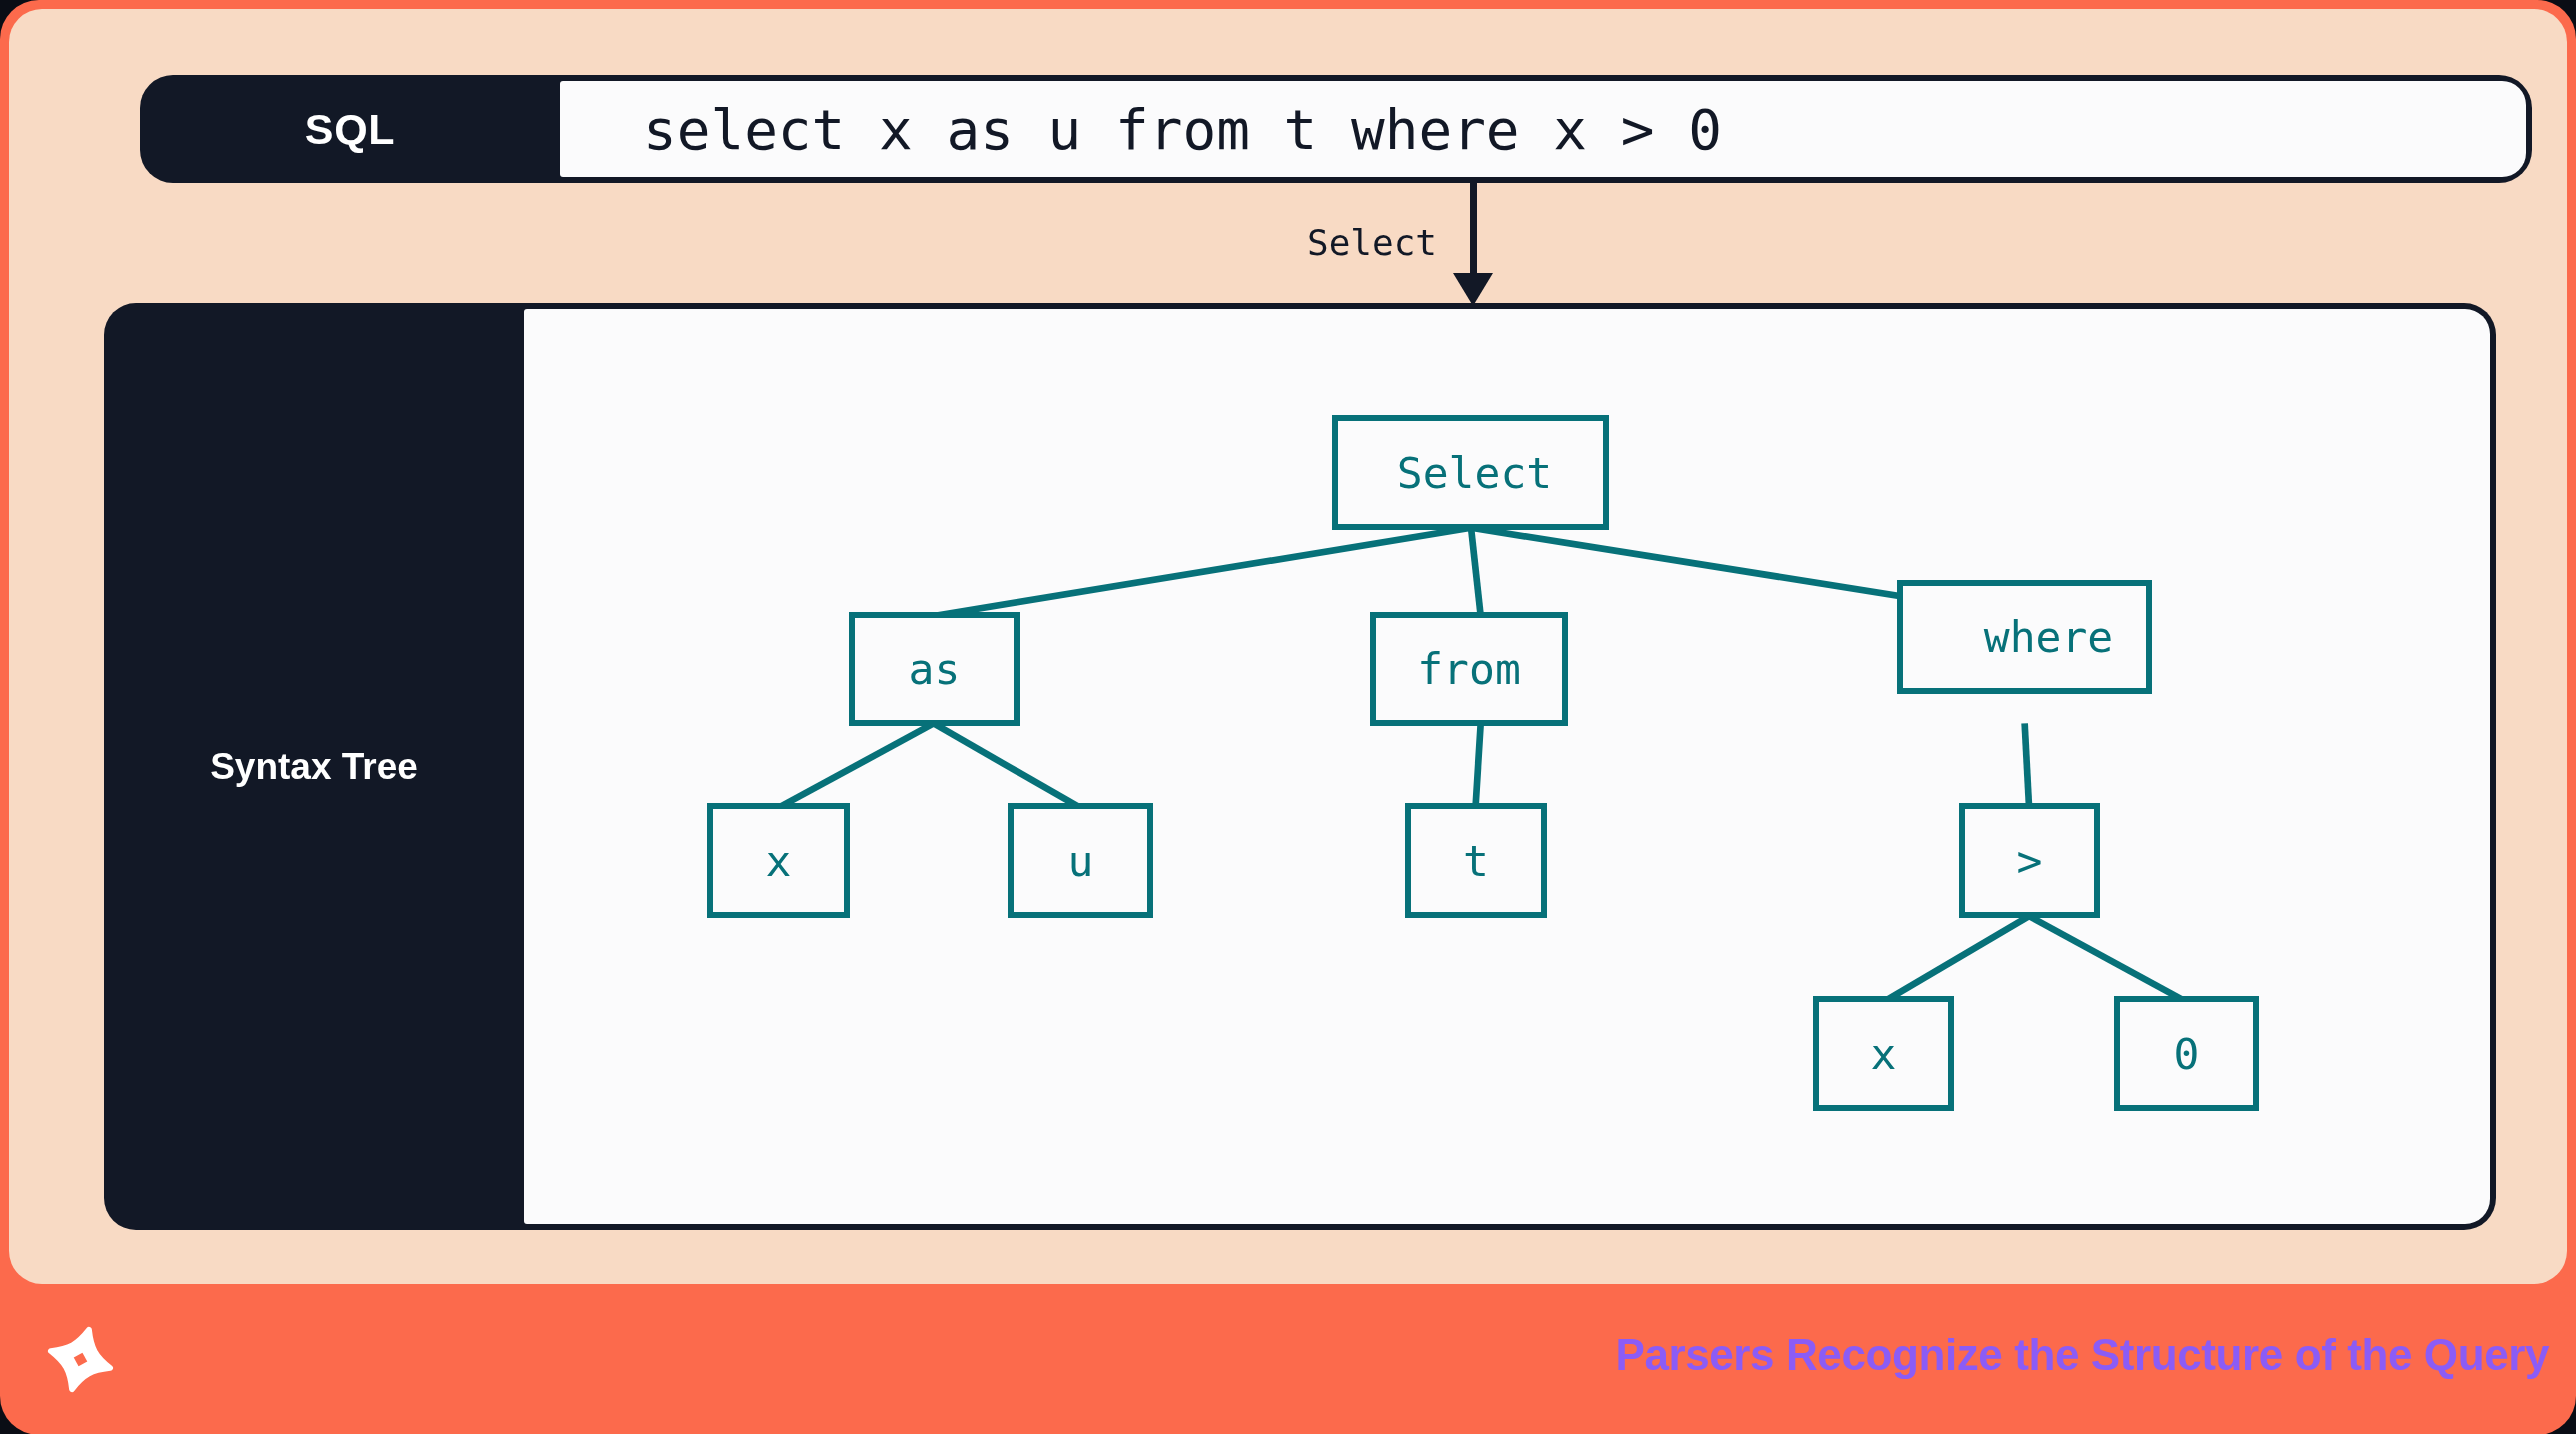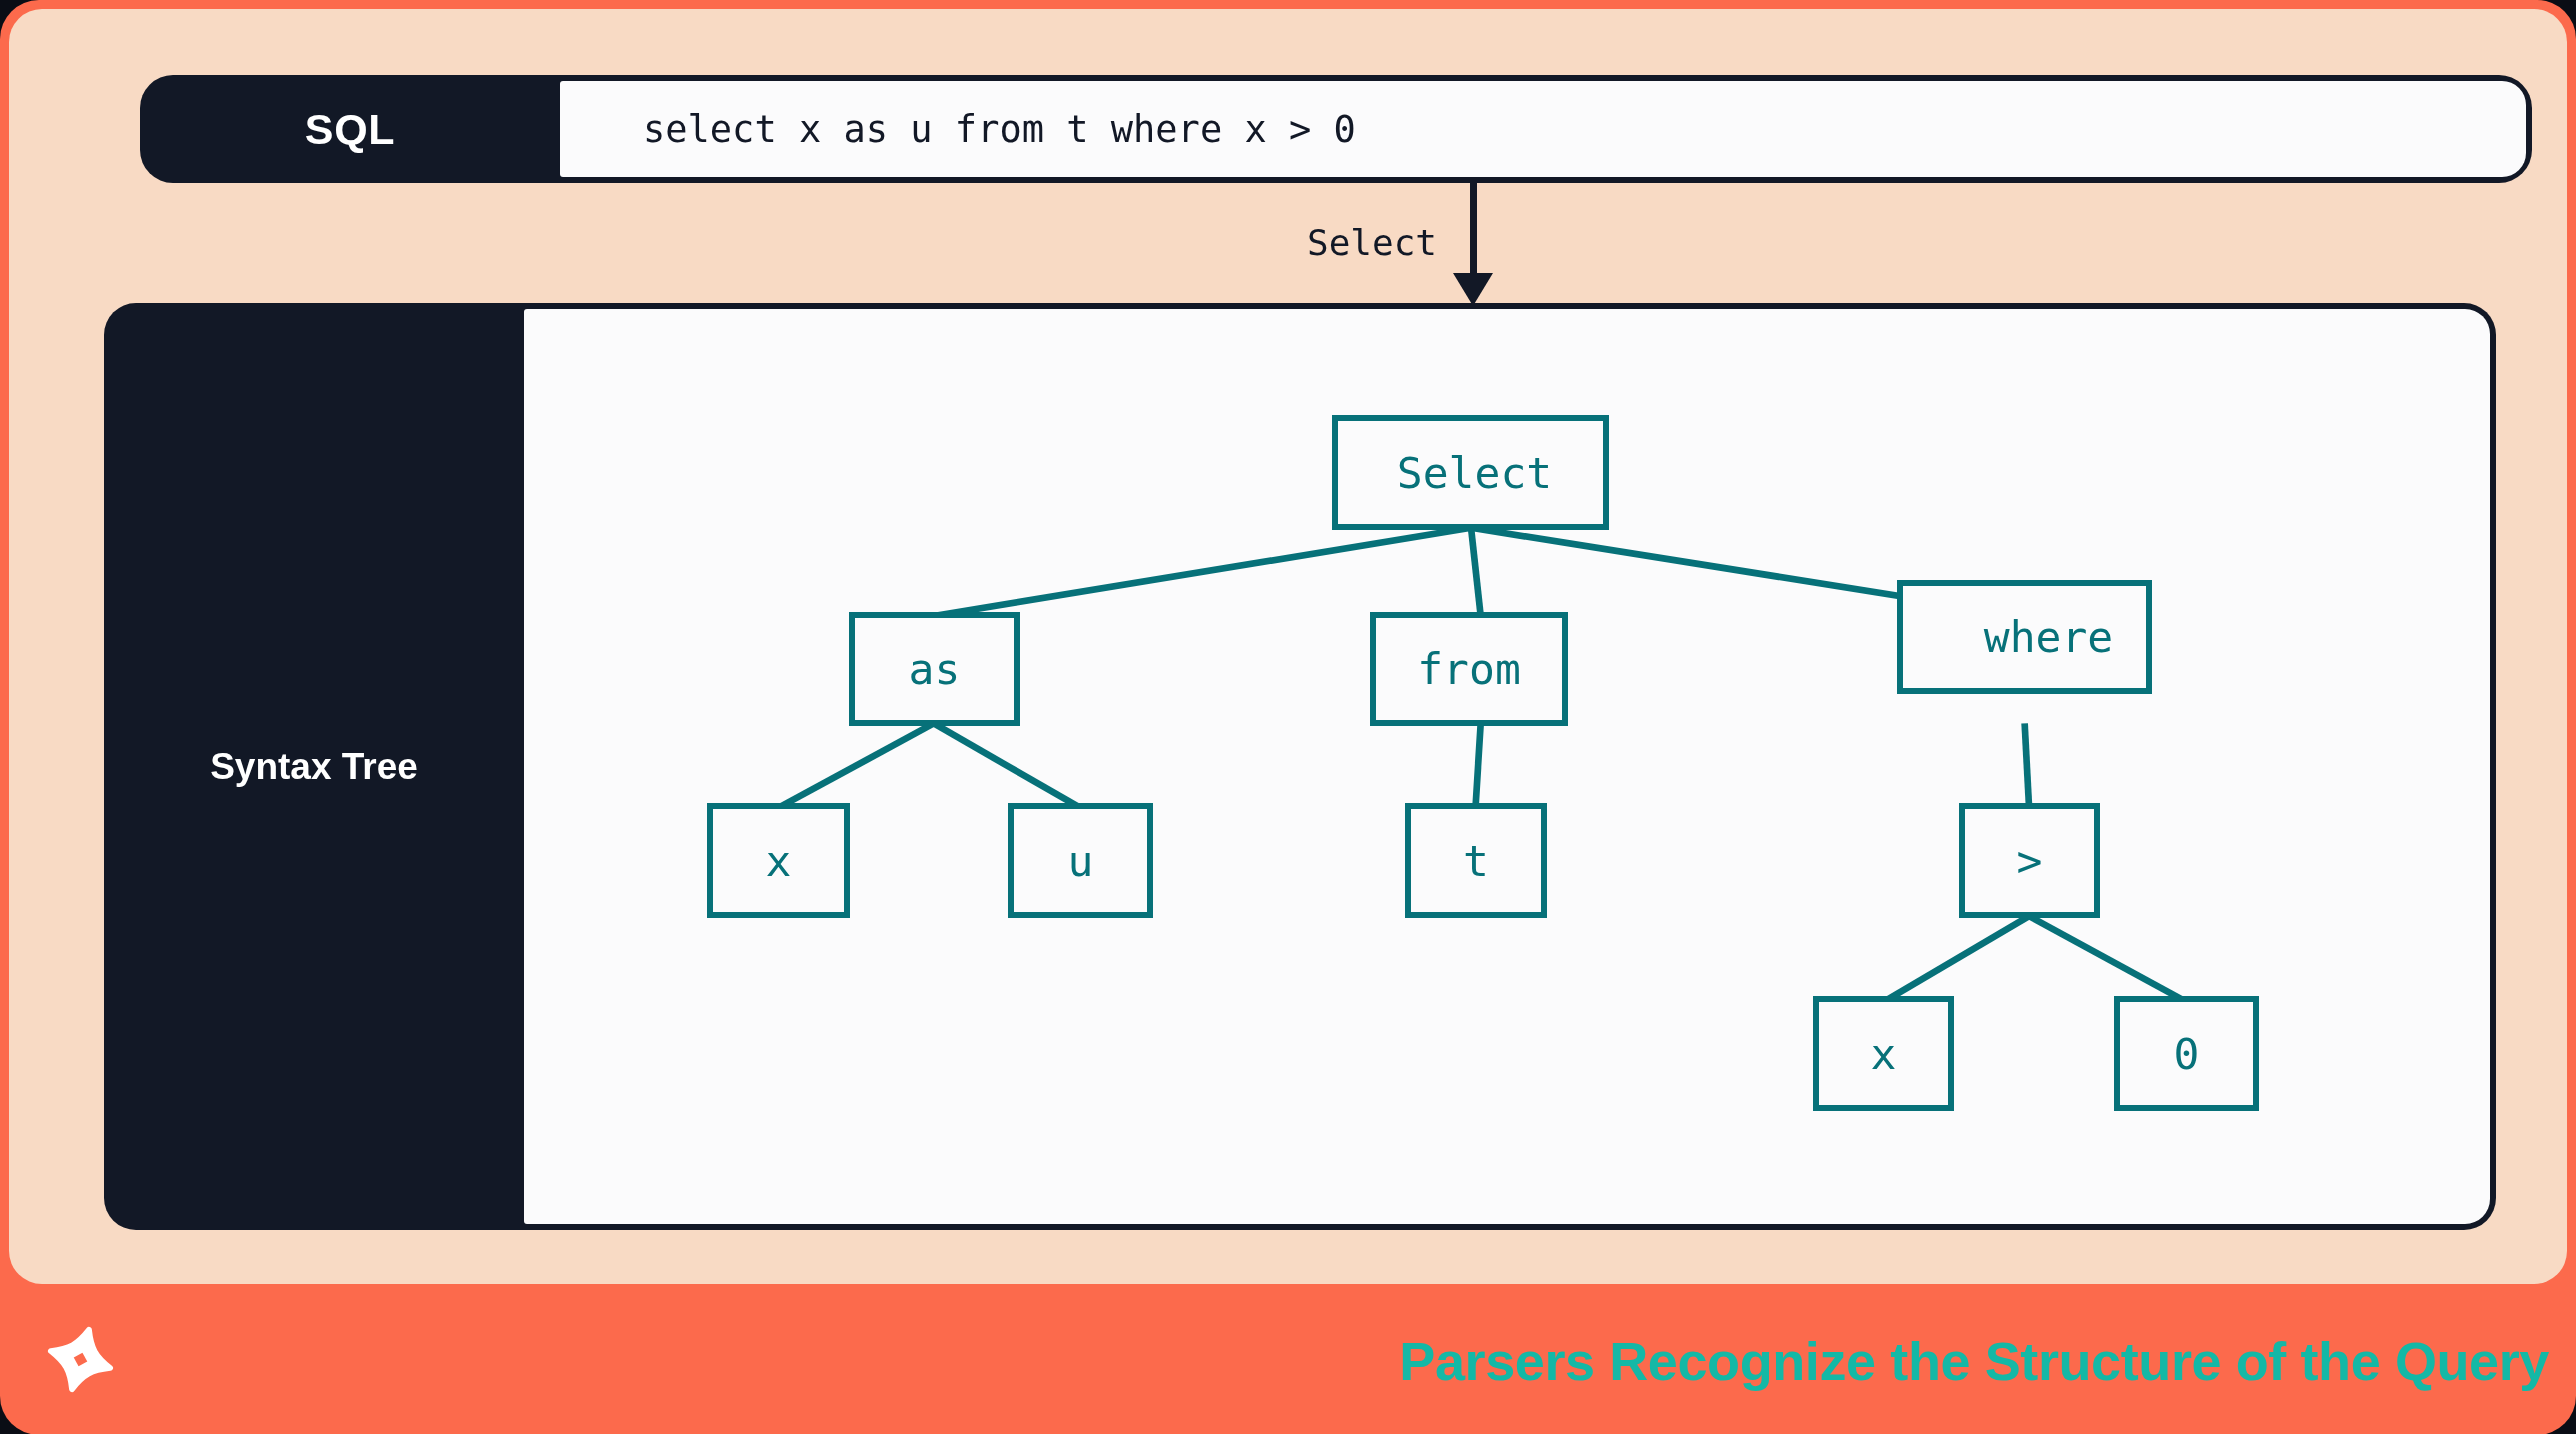--- a/index.html
+++ b/index.html
@@ -15,21 +15,21 @@
          border-radius:33px;background:var(--peach,#f8dac4);}
   
   .pill{position:absolute;left:104px;top:75px;width:2392px;height:108px;
         background:var(--dark,#121826);border-radius:33px;margin-left:36px;}
   .pill-label{position:absolute;left:0;top:0;width:420px;height:100%;
         display:flex;align-items:center;justify-content:center;
         color:#fff;font-weight:bold;font-size:43px;letter-spacing:0.7px;}
   .pill-white{position:absolute;left:420px;top:6px;right:6px;bottom:6px;
         background:var(--paper,#fbfbfc);border-radius:3px 24px 24px 3px;
         display:flex;align-items:center;}
-  .query{font-family:"DejaVu Sans Mono",monospace;font-size:37px;
+  .query{font-family:"DejaVu Sans Mono",monospace;font-size:56px;
         color:var(--dark,#121826);padding-left:83px;white-space:pre;}
   
   .arrow-shaft{position:absolute;left:1470px;top:183px;width:6.7px;height:95px;background:var(--dark,#121826);}
   .arrow-head{position:absolute;left:1453px;top:273px;width:0;height:0;
         border-left:20px solid transparent;border-right:20px solid transparent;
         border-top:33px solid var(--dark,#121826);}
   .parser-label{position:absolute;left:1141px;top:222px;width:296px;text-align:right;
         font-family:"DejaVu Sans Mono",monospace;font-size:36px;color:var(--dark,#121826);}
   
   .panel{position:absolute;left:104px;top:303px;width:2392px;height:927px;
@@ -41,22 +41,22 @@
         background:var(--paper,#fbfbfc);border-radius:3px 25px 25px 3px;}
   
   .edges{position:absolute;left:0;top:0;width:2576px;height:1435px;pointer-events:none;}
   .edges line{stroke:var(--teal,#077179);stroke-width:9;}
   .node{position:absolute;box-sizing:border-box;background:var(--paper,#fbfbfc);
         border:6.7px solid var(--teal,#077179);
         display:flex;align-items:center;justify-content:center;
         font-family:"DejaVu Sans Mono",monospace;font-size:43px;color:var(--teal,#077179);}
   
   .logo{position:absolute;left:42px;top:1321px;width:77px;height:77px;}
-  .caption{position:absolute;right:27px;top:1330px;color:#14b8a6;font-weight:bold;
-        font-size:54px;letter-spacing:-0.4px;white-space:nowrap;}
+  .caption{position:absolute;right:27px;top:1330px;color:#8b5cf6;font-weight:bold;
+        font-size:44px;letter-spacing:-0.4px;white-space:nowrap;}
 </style>
 </head>
 <body>
 
 <div id="canvas">
 
   <div class="frame"></div>
   <div class="peach"></div>
 
   <div class="pill">

